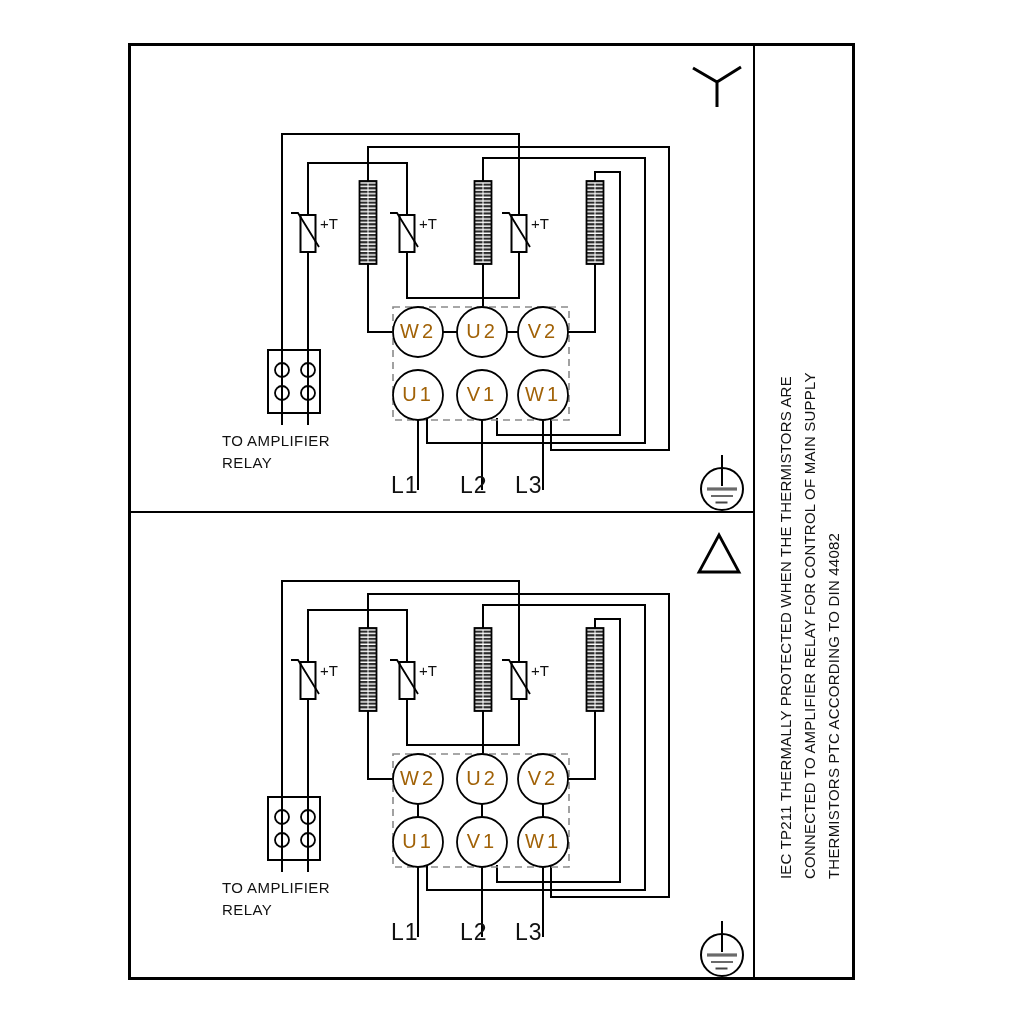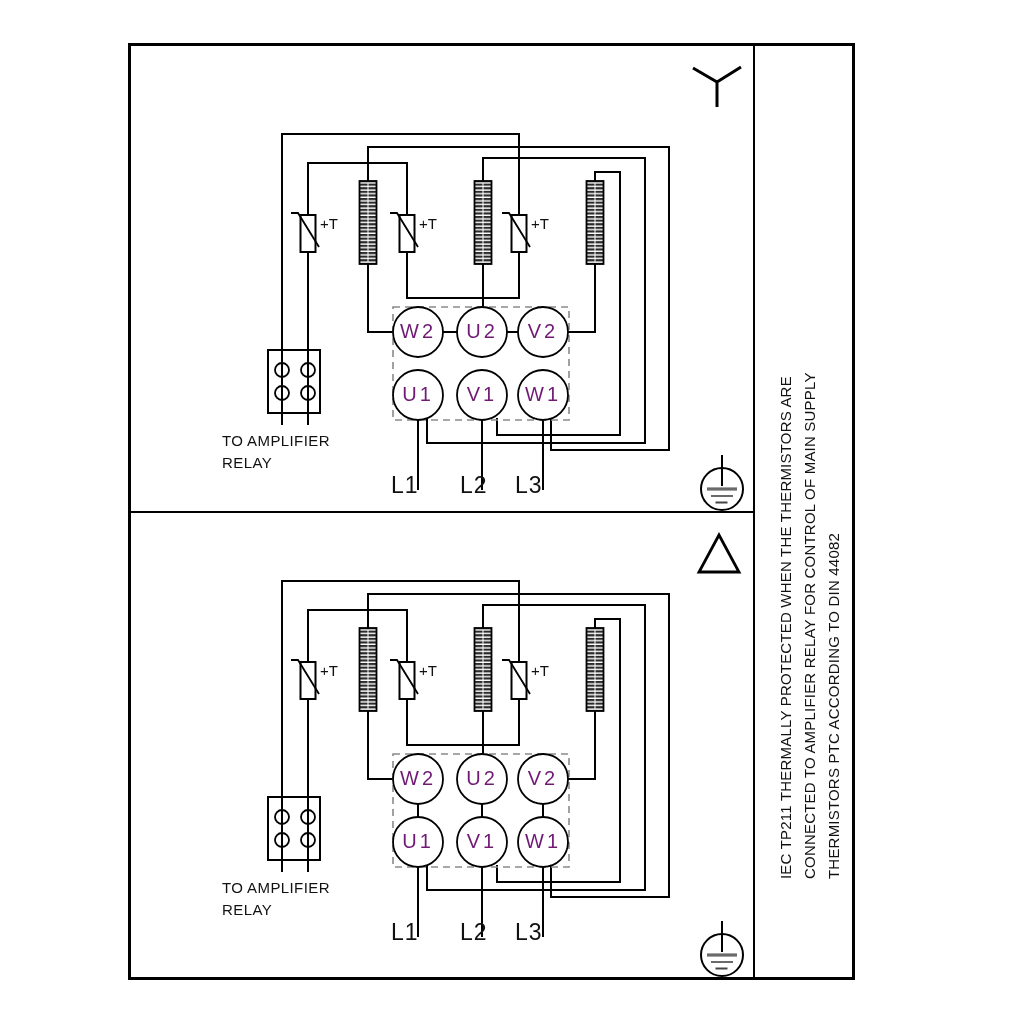--- a/index.html
+++ b/index.html
@@ -1,20 +1,20 @@
 <!DOCTYPE html>
 <html><head>
 <meta charset="utf-8">
 <style>
   html,body{margin:0;padding:0;background:#ffffff;}
   body{width:1024px;height:1024px;position:relative;font-family:"Liberation Sans",sans-serif;}
   #stage{position:absolute;left:0;top:0;width:1024px;height:1024px;}
   svg{position:absolute;left:0;top:0;}
   .lbl{position:absolute;color:#000;white-space:nowrap;z-index:5;}
-  .term{width:60px;text-align:center;font-size:20px;letter-spacing:3px;color:#701a75;}
+  .term{width:60px;text-align:center;font-size:20px;letter-spacing:3px;color:#a16207;}
   .supply{font-size:23px;letter-spacing:1px;color:#111;}
   .pt{font-size:15px;color:#111;}
   .note{font-size:15px;letter-spacing:0.4px;color:#111;text-align:right;}
   .sidenote{position:absolute;left:530px;top:563px;width:560px;height:72px;
             transform:rotate(-90deg);transform-origin:center;z-index:5;}
   .sidenote .line{font-size:15px;line-height:24px;letter-spacing:0.2px;color:#111;text-align:left;}
 </style>
 </head>
 <body>
 

